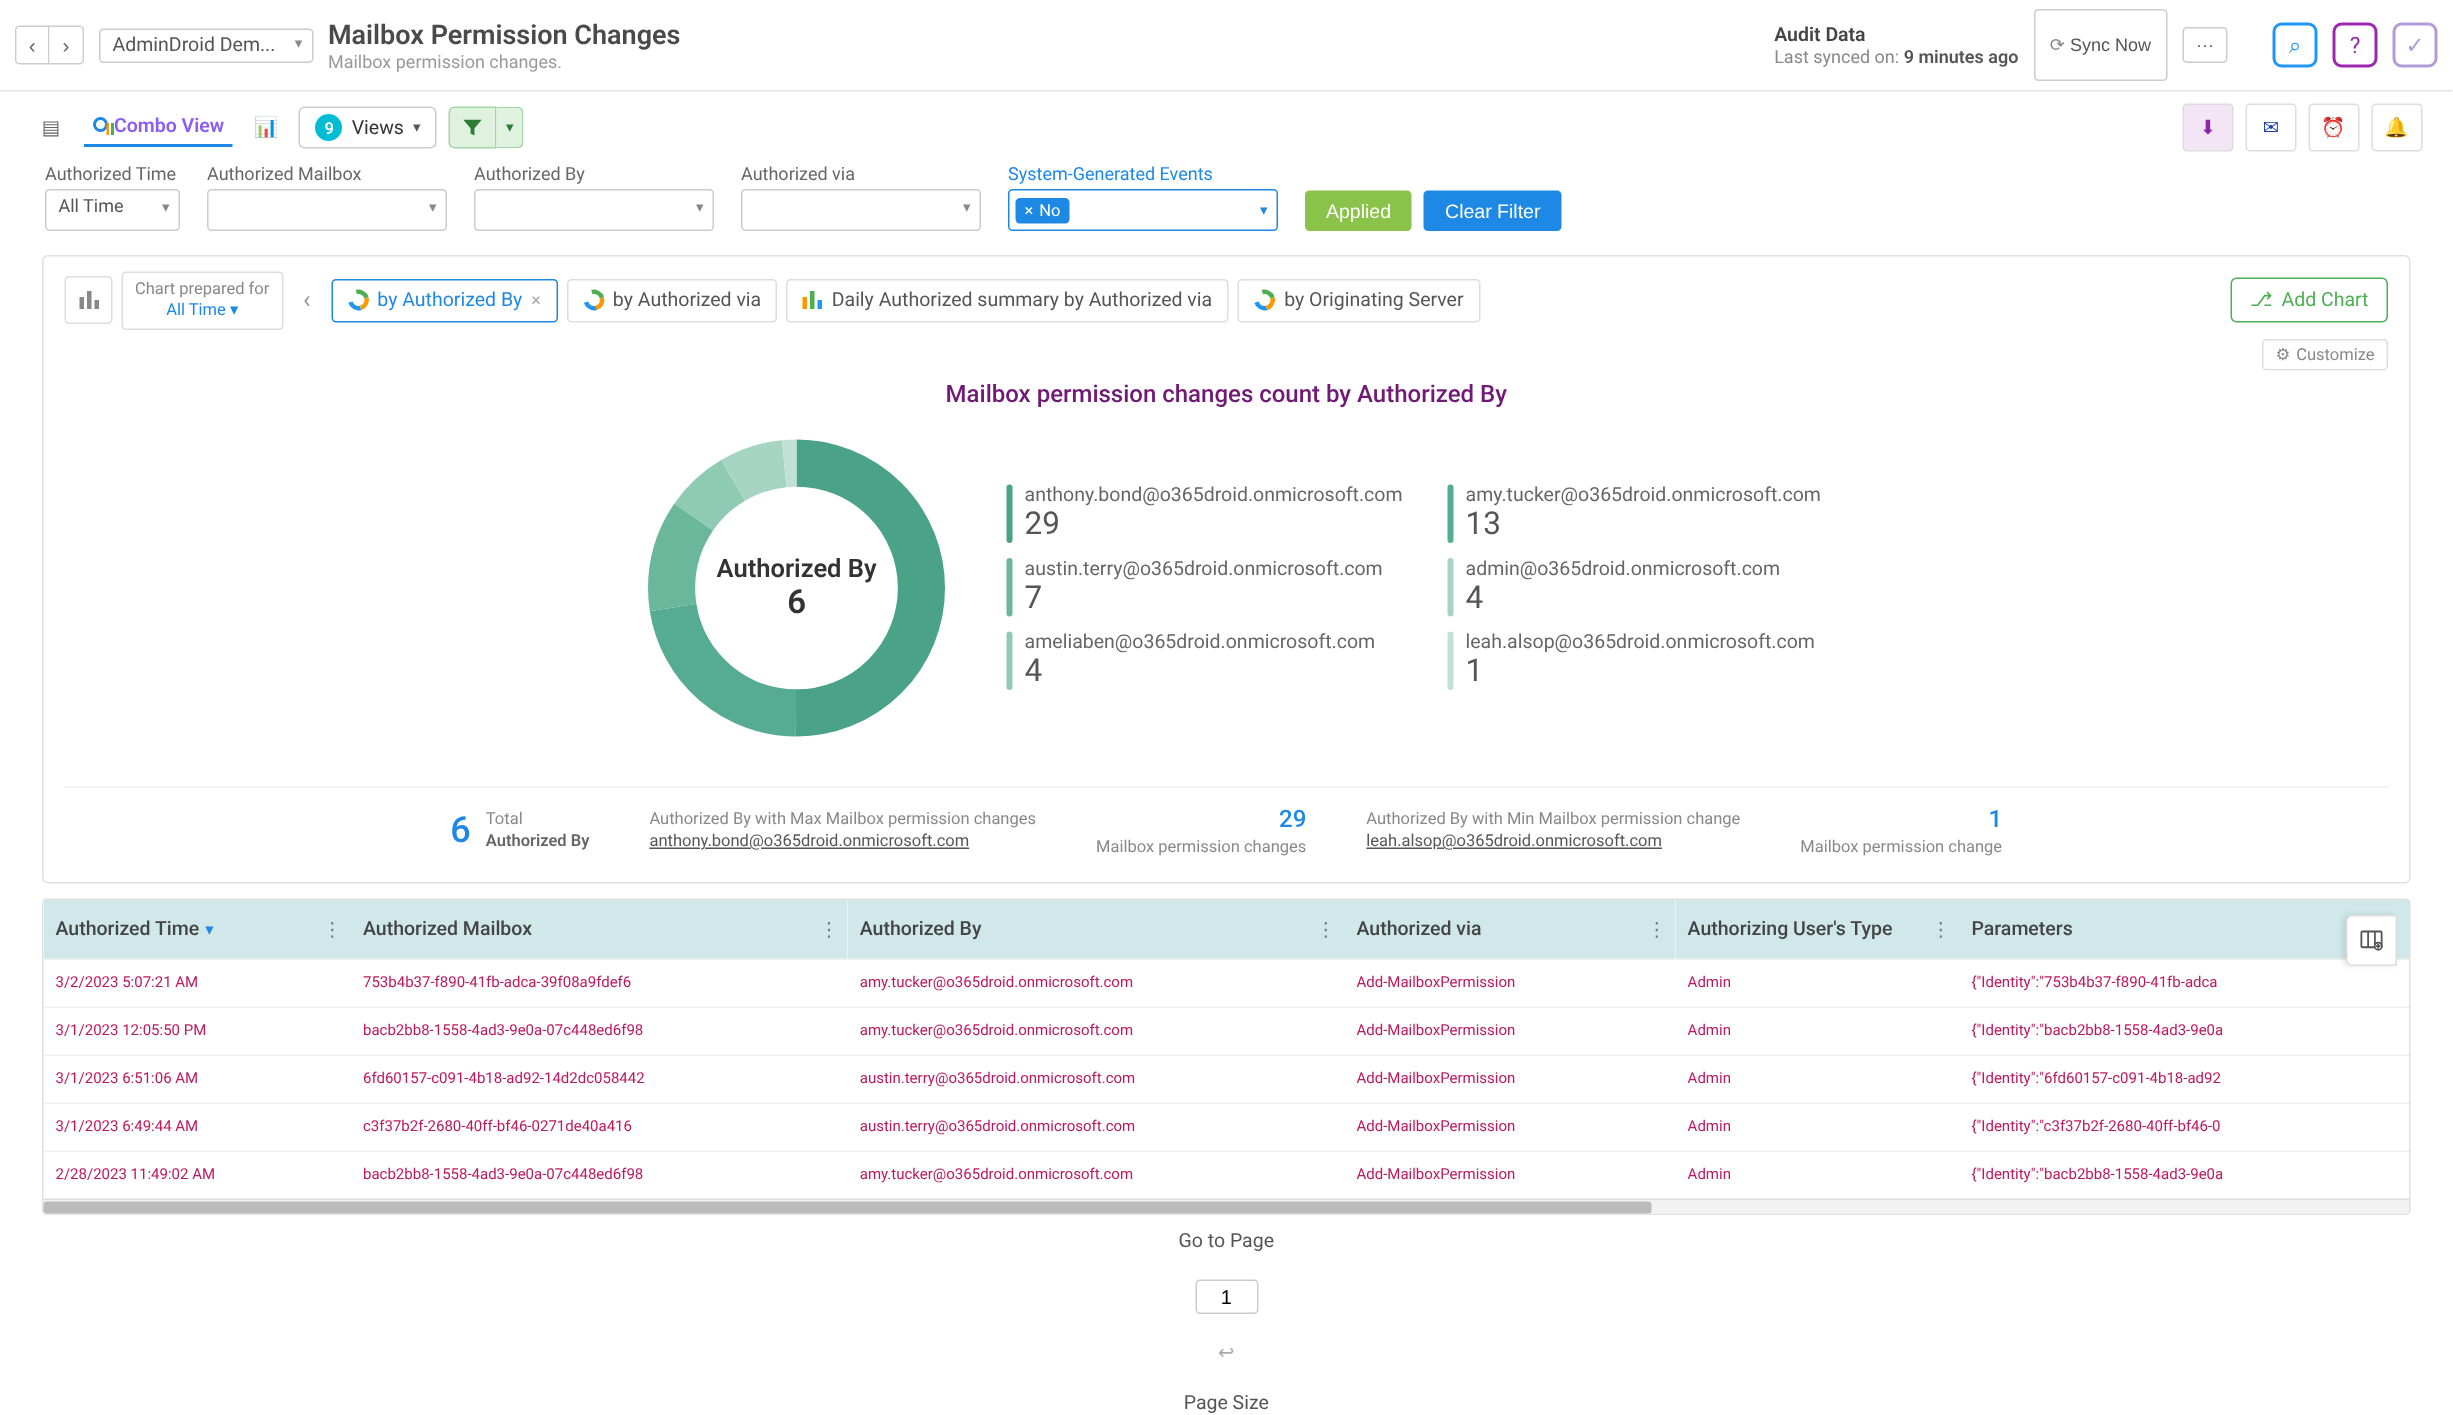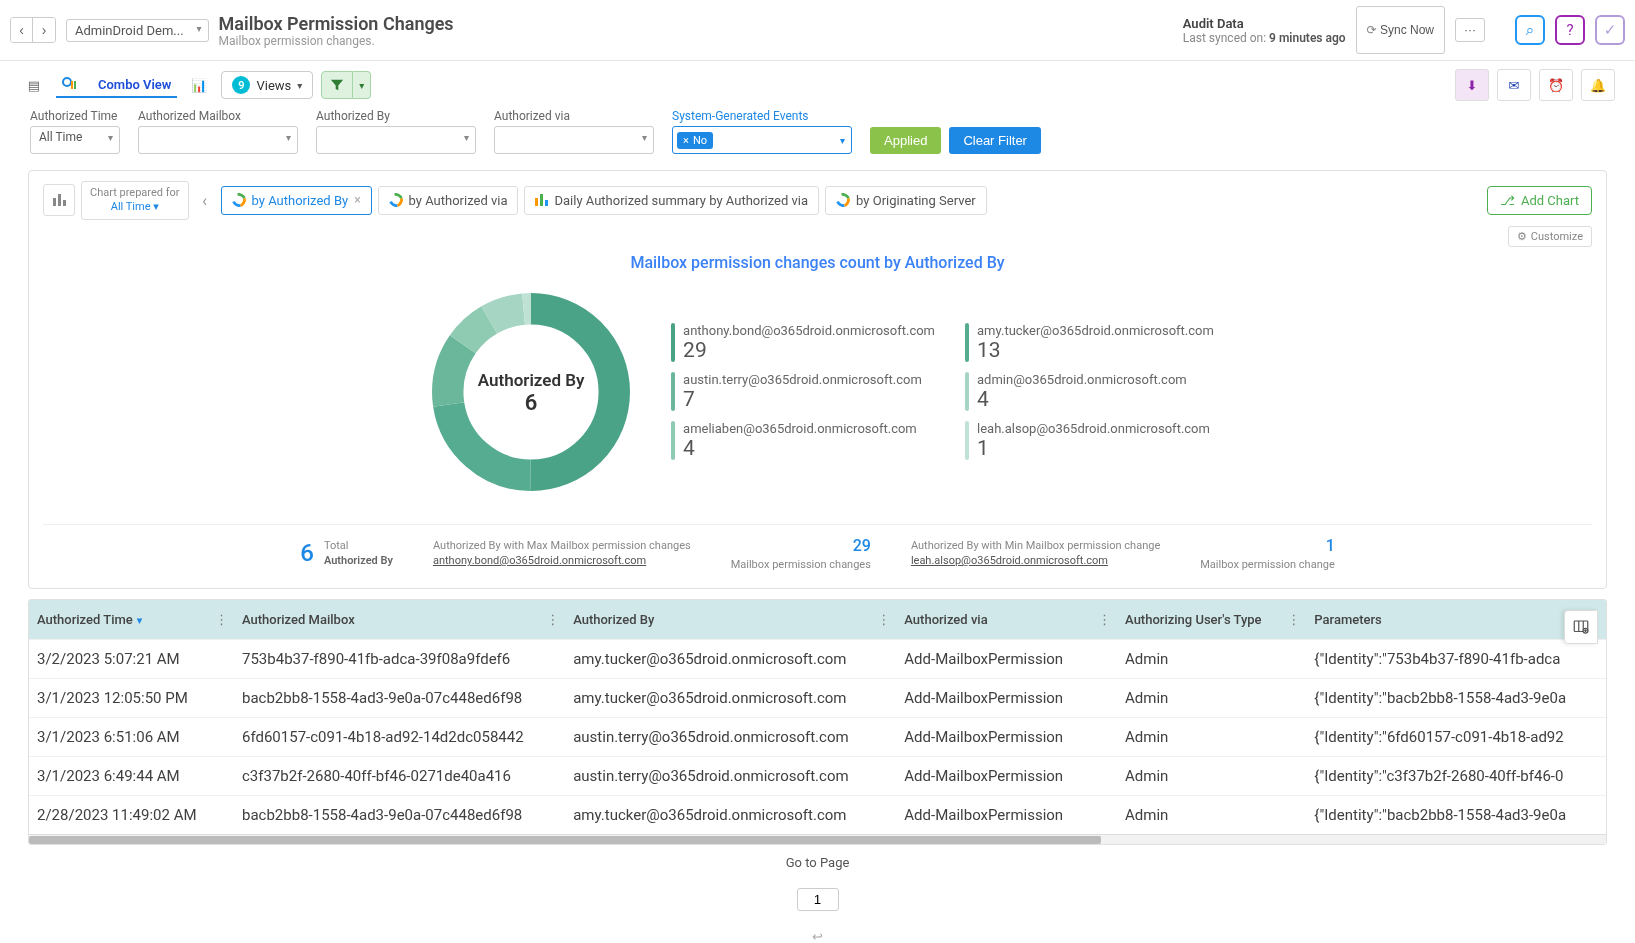--- a/index.html
+++ b/index.html
@@ -17,21 +17,21 @@
   .audit-block .sub{font-size:12px; color:#888;}
   .audit-block .sub b{color:#555; font-weight:600;}
   .sync-btn, .more-btn{border:1px solid #ccc; background:#fff; border-radius:3px; padding:16px 10px; font-size:12px; color:#555; cursor:pointer;}
   .more-btn{padding:4px 8px;}
   .icon-btn{width:30px; height:30px; border:2px solid; border-radius:6px; display:flex; align-items:center; justify-content:center; cursor:pointer; font-size:15px;}
   .icon-search{border-color:#2196f3; color:#2196f3;}
   .icon-help{border-color:#9c27b0; color:#9c27b0;}
   .icon-check{border-color:#b19cd9; color:#b19cd9;}
   .toolbar{display:flex; align-items:center; padding:8px 20px; gap:8px;}
   .tb-ico{width:28px; height:28px; display:flex; align-items:center; justify-content:center; color:#666; cursor:pointer;}
-  .combo-view{display:flex; gap:22px; color:#1d4ed8; font-weight:600; font-size:13px; padding:4px 6px; border-bottom:2px solid #1e88e5; cursor:pointer;}
+  .combo-view{display:flex; align-items:center; gap:0; color:#8b5cf6; font-weight:600; font-size:13px; padding:4px 6px; border-bottom:2px solid #1e88e5; cursor:pointer;}
   .views-btn{display:flex; align-items:center; gap:6px; border:1px solid #ccc; border-radius:4px; padding:4px 10px; background:#fff; cursor:pointer;}
   .views-badge{background:#00bcd4; color:#fff; border-radius:50%; width:18px; height:18px; display:flex; align-items:center; justify-content:center; font-size:11px; font-weight:600;}
   .filter-btn{background:#dff2e0; border:1px solid #a5d6a7; border-radius:4px 0 0 4px; width:32px; height:28px; display:flex; align-items:center; justify-content:center; cursor:pointer; color:#2e7d32;}
   .filter-dd{background:#dff2e0; border:1px solid #a5d6a7; border-left:none; border-radius:0 4px 4px 0; width:18px; height:28px; display:flex; align-items:center; justify-content:center; color:#2e7d32; font-size:10px;}
   .right-icons{margin-left:auto; display:flex; gap:8px;}
   .ri{width:34px; height:32px; border:1px solid #ddd; border-radius:3px; display:flex; align-items:center; justify-content:center; cursor:pointer;}
   .ri.dl{color:#8e24aa; background:#f3e5f5;}
   .ri.mail{color:#1e40af;}
   .ri.clock{color:#1e40af;}
   .ri.bell{color:#888;}
@@ -52,21 +52,21 @@
   .chart-tabs{display:flex; align-items:center; gap:6px; flex-wrap:wrap;}
   .chart-prep{border:1px solid #ddd; border-radius:3px; padding:4px 8px; font-size:11px; color:#888; text-align:center; line-height:1.3;}
   .chart-prep .tm{color:#1e88e5; font-size:11px;}
   .chart-prep-ico{border:1px solid #ddd; border-radius:3px; width:32px; height:32px; display:flex; align-items:center; justify-content:center; color:#666;}
   .chevron{width:20px; color:#999; cursor:pointer; font-size:17px; text-align:center;}
   .ctab{border:1px solid #ddd; border-radius:3px; padding:6px 10px; font-size:13px; color:#555; display:flex; align-items:center; gap:6px; cursor:pointer; background:#fff;}
   .ctab.active{border-color:#1e88e5; color:#1e88e5;}
   .ctab-close{color:#aaa; font-size:12px;}
   .add-chart{margin-left:auto; border:1px solid #4caf50; color:#4caf50; border-radius:4px; padding:6px 12px; font-size:13px; cursor:pointer; display:flex; gap:6px; align-items:center;}
   .customize{border:1px solid #ddd; border-radius:3px; padding:3px 8px; font-size:11px; color:#888; cursor:pointer; float:right; margin-top:6px; display:flex; gap:4px; align-items:center;}
-  .chart-title{text-align:center; font-size:16px; color:#3b82f6; font-weight:500; margin:6px 0 2px;}
+  .chart-title{text-align:center; font-size:16px; color:#701a75; font-weight:500; margin:6px 0 2px;}
   .chart-body{display:flex; align-items:center; justify-content:center; gap:30px; padding:8px 0 14px;}
   .donut-wrap{position:relative; width:220px; height:220px;}
   .donut-wrap svg{width:100%; height:100%;}
   .donut-center{position:absolute; top:50%; left:50%; transform:translate(-50%,-50%); text-align:center;}
   .donut-center .lbl{font-size:17px; font-weight:600; color:#333;}
   .donut-center .val{font-size:22px; font-weight:600; color:#333;}
   .legend-cols{display:flex; gap:30px;}
   .legend-col{display:flex; flex-direction:column; gap:10px;}
   .leg-item{display:flex; gap:8px;}
   .leg-bar{width:4px; border-radius:2px; align-self: stretch;}
@@ -78,21 +78,21 @@
   .sum-txt{font-size:11px; color:#888; line-height:1.4;}
   .sum-txt .link{color:#555; text-decoration:underline;}
   .sum-txt .bold{color:#666; font-weight:600;}
   .sum-right{text-align:right;}
   .table-wrap{margin:10px 28px 0; border:1px solid #e0e0e0; border-radius:3px; position:relative;}
   table{width:100%; border-collapse:collapse; table-layout:fixed;}
   thead{background:#d0e8e9;}
   th{padding:12px 8px; text-align:left; font-size:13px; font-weight:500; color:#444; position:relative;}
   th .sort{color:#1e88e5; font-size:11px; margin-left:4px;}
   th .menu{position:absolute; right:6px; color:#777; cursor:pointer;}
-  td{padding:10px 8px; font-size:15px; color:#404040; white-space:nowrap; overflow:hidden; text-overflow:ellipsis;}
+  td{padding:10px 8px; font-size:10px; color:#be185d; white-space:nowrap; overflow:hidden; text-overflow:ellipsis;}
   tbody tr{border-top:1px solid #f0f0f0;}
   .col-ico-right{position:absolute; right:8px; top:10px; width:34px; height:34px; background:#fff; border:1px solid #ddd; border-radius:4px 0 0 4px; box-shadow:-2px 0 4px rgba(0,0,0,0.1); display:flex; align-items:center; justify-content:center; color:#555;}
   .hscroll{height:10px; background:#f2f2f2; border-top:1px solid #ddd; position:relative;}
   .hscroll-thumb{position:absolute; top:1px; left:0; width:68%; height:8px; background:#bbb; border-radius:2px;}
   .pager{display:flex; align-items:center; gap:18px; padding:10px 30px; justify-content:flex-end; font-size:13px; color:#555;flex-direction:column;}
   .pager input{width:42px; border:1px solid #ccc; border-radius:3px; padding:3px 6px; text-align:center;}
   .pager .arrow{color:#aaa; cursor:pointer;}
   .pager .showing b{font-size:17px; color:#333; font-weight:600;margin-left:28px;}
   .donut-ico{display:inline-block;width:14px;height:14px;border:3px solid;border-radius:50%;border-top-color:transparent;transform:rotate(30deg);}
   .bar-ico{display:inline-flex; gap:2px; align-items:flex-end;}

